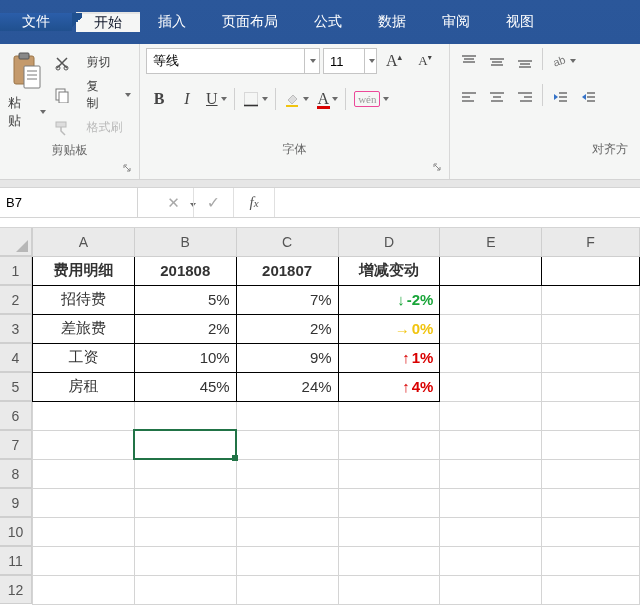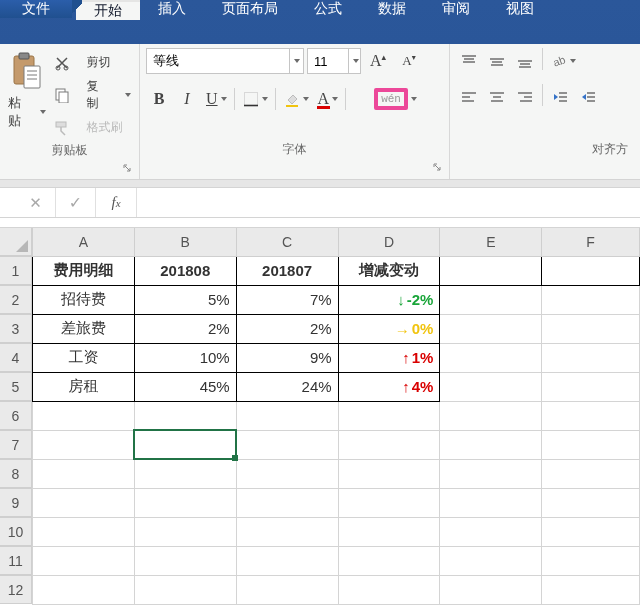--- a/index.html
+++ b/index.html
@@ -3,21 +3,21 @@
 <meta charset="utf-8">
 <style>
   * { box-sizing: border-box; margin: 0; padding: 0; }
   html, body { font-family: "Microsoft YaHei", Arial, sans-serif; font-size: 12px; background: #fff; color: #333; width: 640px; height: 608px; overflow: hidden; }
 
   
   .tabs {
     display: flex;
     height: 44px;
     background: linear-gradient(#2b579a, #2a5699);
-    align-items: flex-start;
+    align-items: center;
   }
   .tab {
     display: flex; align-items: center; justify-content: center;
     padding: 0 18px;
     color: #fff; font-size: 14px;
     cursor: pointer;
   }
   .tab.file {
     background: linear-gradient(#2b5eaa, #20508f);
     position: relative;
@@ -83,40 +83,40 @@
 
   
   .font-group .row1 { display:flex; gap:3px; margin-bottom:8px;}
   .combo {
     display:flex;align-items:center;
     border:1px solid #c5c5c5;background:#fff;
     height:26px;
   }
   .combo input { border:0;outline:0;font-size:13px;padding:0 6px;background:transparent;width:100%; }
   .combo .dd { width:16px;display:flex;align-items:center;justify-content:center;border-left:1px solid #c5c5c5;height:100%; }
-  .font-name { width: 158px; }
+  .font-name { width: 174px; }
   .font-size { width: 54px; }
   .aa-btn {
     width:28px;height:26px;display:flex;align-items:center;justify-content:center;
     color:#555;
     font-family: "Times New Roman", serif;
   }
 
   .font-group .row2 { display:flex;align-items:center;gap:2px; }
   .tool-btn {
     min-width:26px;height:26px;
     display:flex;align-items:center;justify-content:center;
     color:#444;position:relative;padding:0 4px;
   }
   .tool-btn.has-dd { padding-right: 12px;}
   .tool-btn.has-dd .dd-caret{ position:absolute; right:3px; top:50%; transform:translateY(-50%);}
   .sep { width:1px;background:#d0d0d0;height:22px;margin:0 2px; }
   .wen-ico {
-    font-family: Liberation Mono, monospace; font-size:11px;
-    border:4px solid #ec4899; padding:1px 3px; color:#999;border-radius:2px;margin-left:20px;
+    font-family: Liberation Serif, serif; font-size:11px;
+    border:1px solid #ec4899; padding:1px 3px; color:#999;border-radius:2px;
   }
   .underline-A {
     font-family: "Times New Roman", serif; font-size:16px;
     position:relative; display:inline-block; line-height:14px;
   }
   .underline-A .bar{
     position:absolute; left:-1px;right:-1px; bottom:-3px; height:3px;
   }
   .tool-btn.disabled { color:#bdbdbd; }
 
@@ -428,20 +428,24 @@
       </div>
     </div>
     <div class="group-label" style="text-align:right;padding-right:6px">
       <span class="group-label-text">对齐方</span>
     </div>
   </div>
 </div>
 
 <div style="height:8px;background:#e6e6e6;border-bottom:1px solid #d4d4d4"></div>
 <div class="fx-row">
+  <div class="name-box">
+    <input value="B7" style="">
+    <span class="dd"><span class="dd-caret"></span></span>
+  </div>
   <div class="fb-gap"></div>
   <div class="fb-btns">
     <div class="fb-btn">
         <span style="font-size:15px">✕</span>
       </div>
     <div class="fb-btn">
         <span style="font-size:16px">✓</span>
       </div>
     <div class="fb-btn" style="color:#555">
         <span style="font-style:italic;font-family:'Times New Roman';font-size:15px">f<span style="font-size:11px">x</span></span>

